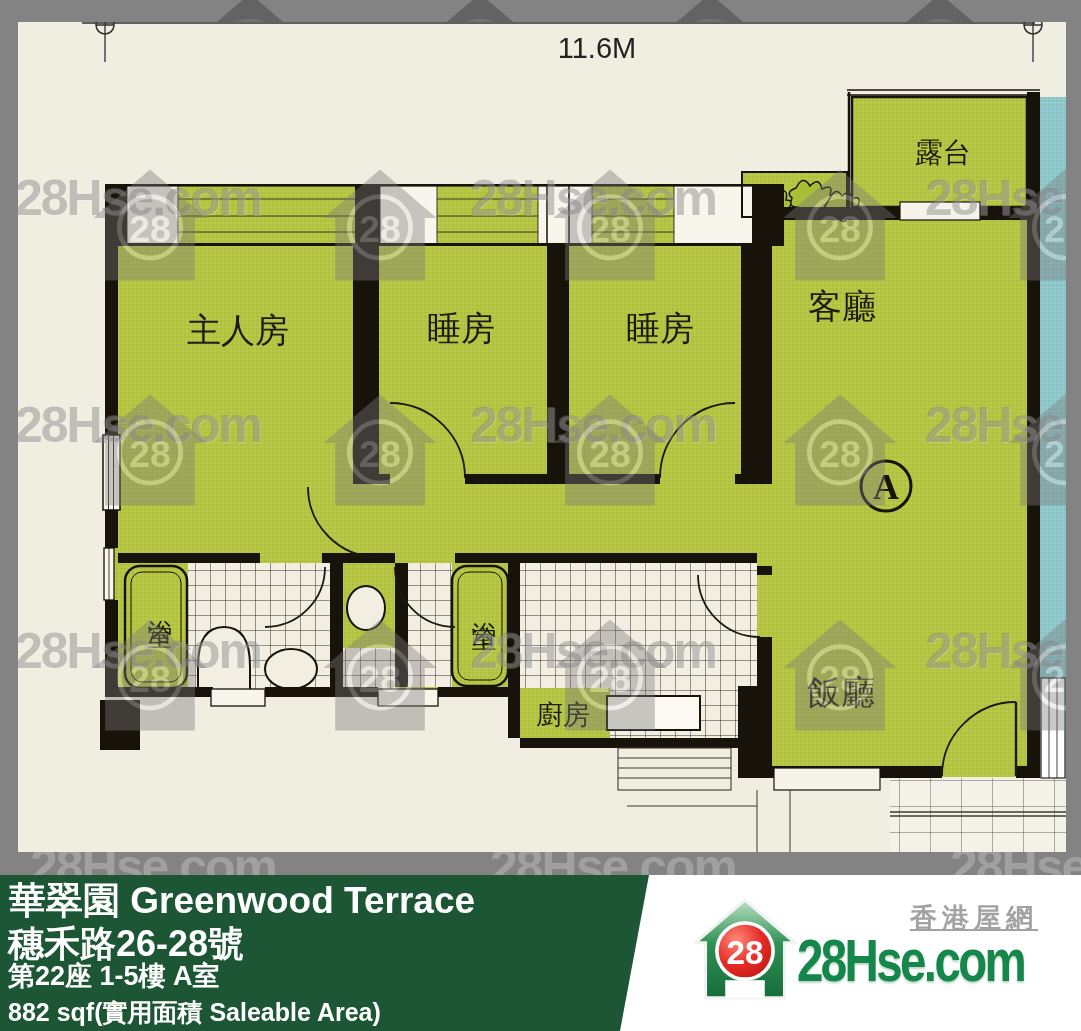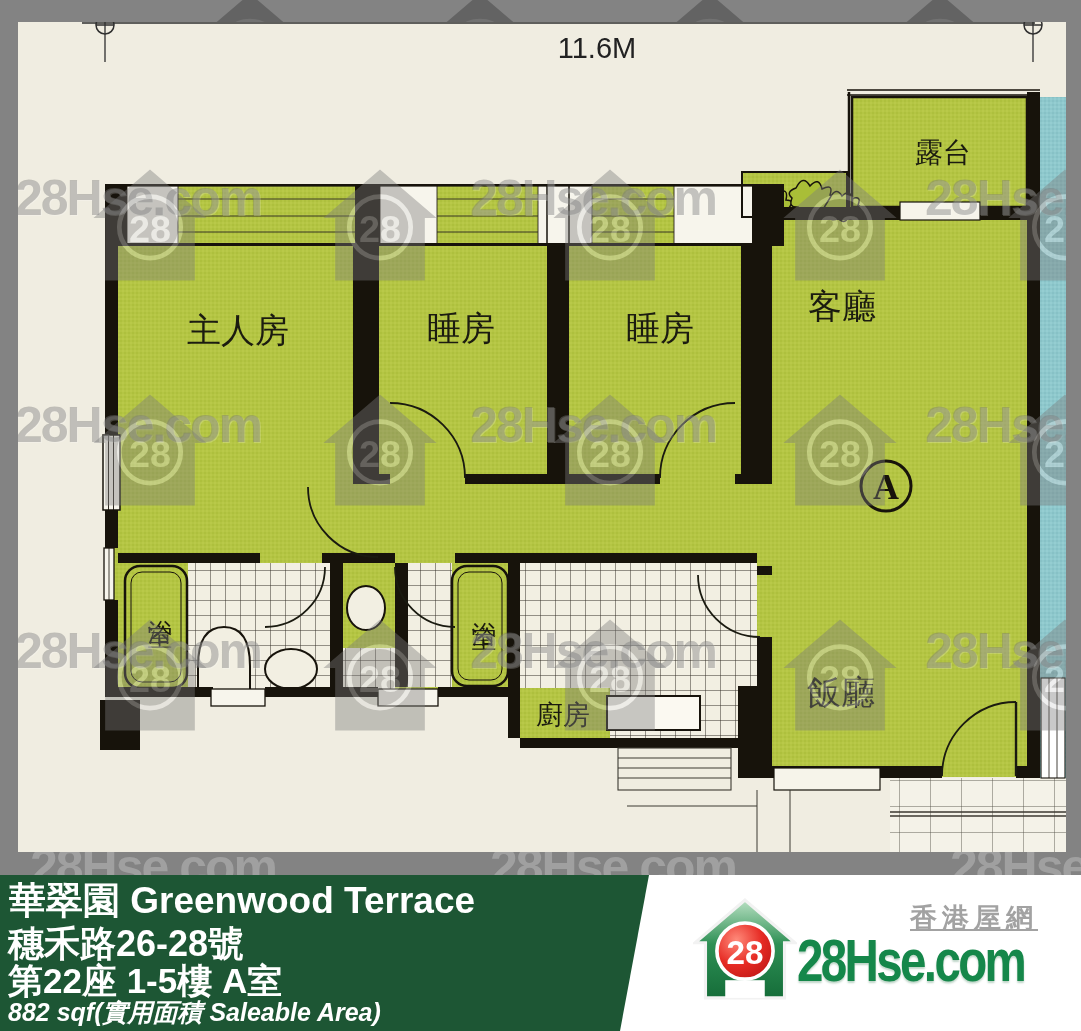--- a/index.html
+++ b/index.html
@@ -17,22 +17,22 @@
   .wm-dark-logo{position:absolute;width:120px;height:120px;opacity:.85;z-index:1;pointer-events:none;}
   .wm-dark-text{position:absolute;font:bold 50px "Liberation Sans",sans-serif;letter-spacing:-2px;
                 color:rgba(170,170,170,.75);white-space:nowrap;z-index:1;pointer-events:none;}
   
   .banner{position:absolute;left:0;top:875px;width:1081px;height:156px;background:#ffffff;z-index:6;}
   .banner-green{position:absolute;left:0;top:0;width:660px;height:156px;background:#1d5634;
                 clip-path:polygon(0 0,649px 0,620px 156px,0 156px);}
   .bl{position:absolute;color:#fff;font-weight:bold;white-space:nowrap;left:8px;}
   .bl1{top:1px;font-size:37px;left:9px;}
   .bl2{top:45px;font-size:36px;}
-  .bl3{top:83px;font-size:35px;}
-  .bl4{top:121px;font-size:25px;font-style:italic;}
+  .bl3{top:83px;font-size:27px;}
+  .bl4{top:121px;font-size:25px;}
   
   .site-logo-house{position:absolute;left:693px;top:22px;width:104px;height:104px;}
   .site-logo-name{position:absolute;left:797px;top:52px;font:bold 54px "Liberation Sans",sans-serif;
                   letter-spacing:-3px;color:#15874a;transform:scaleX(.88) scaleY(1.08);transform-origin:left top;
                   text-shadow:0 2px 2px rgba(0,90,40,.25);}
   .site-logo-tag{position:absolute;left:910px;top:25px;font:bold 27px "Liberation Sans",sans-serif;
                  letter-spacing:5px;color:#a2a2a2;text-decoration:underline;}
 </style>
 </head>
 <body>

